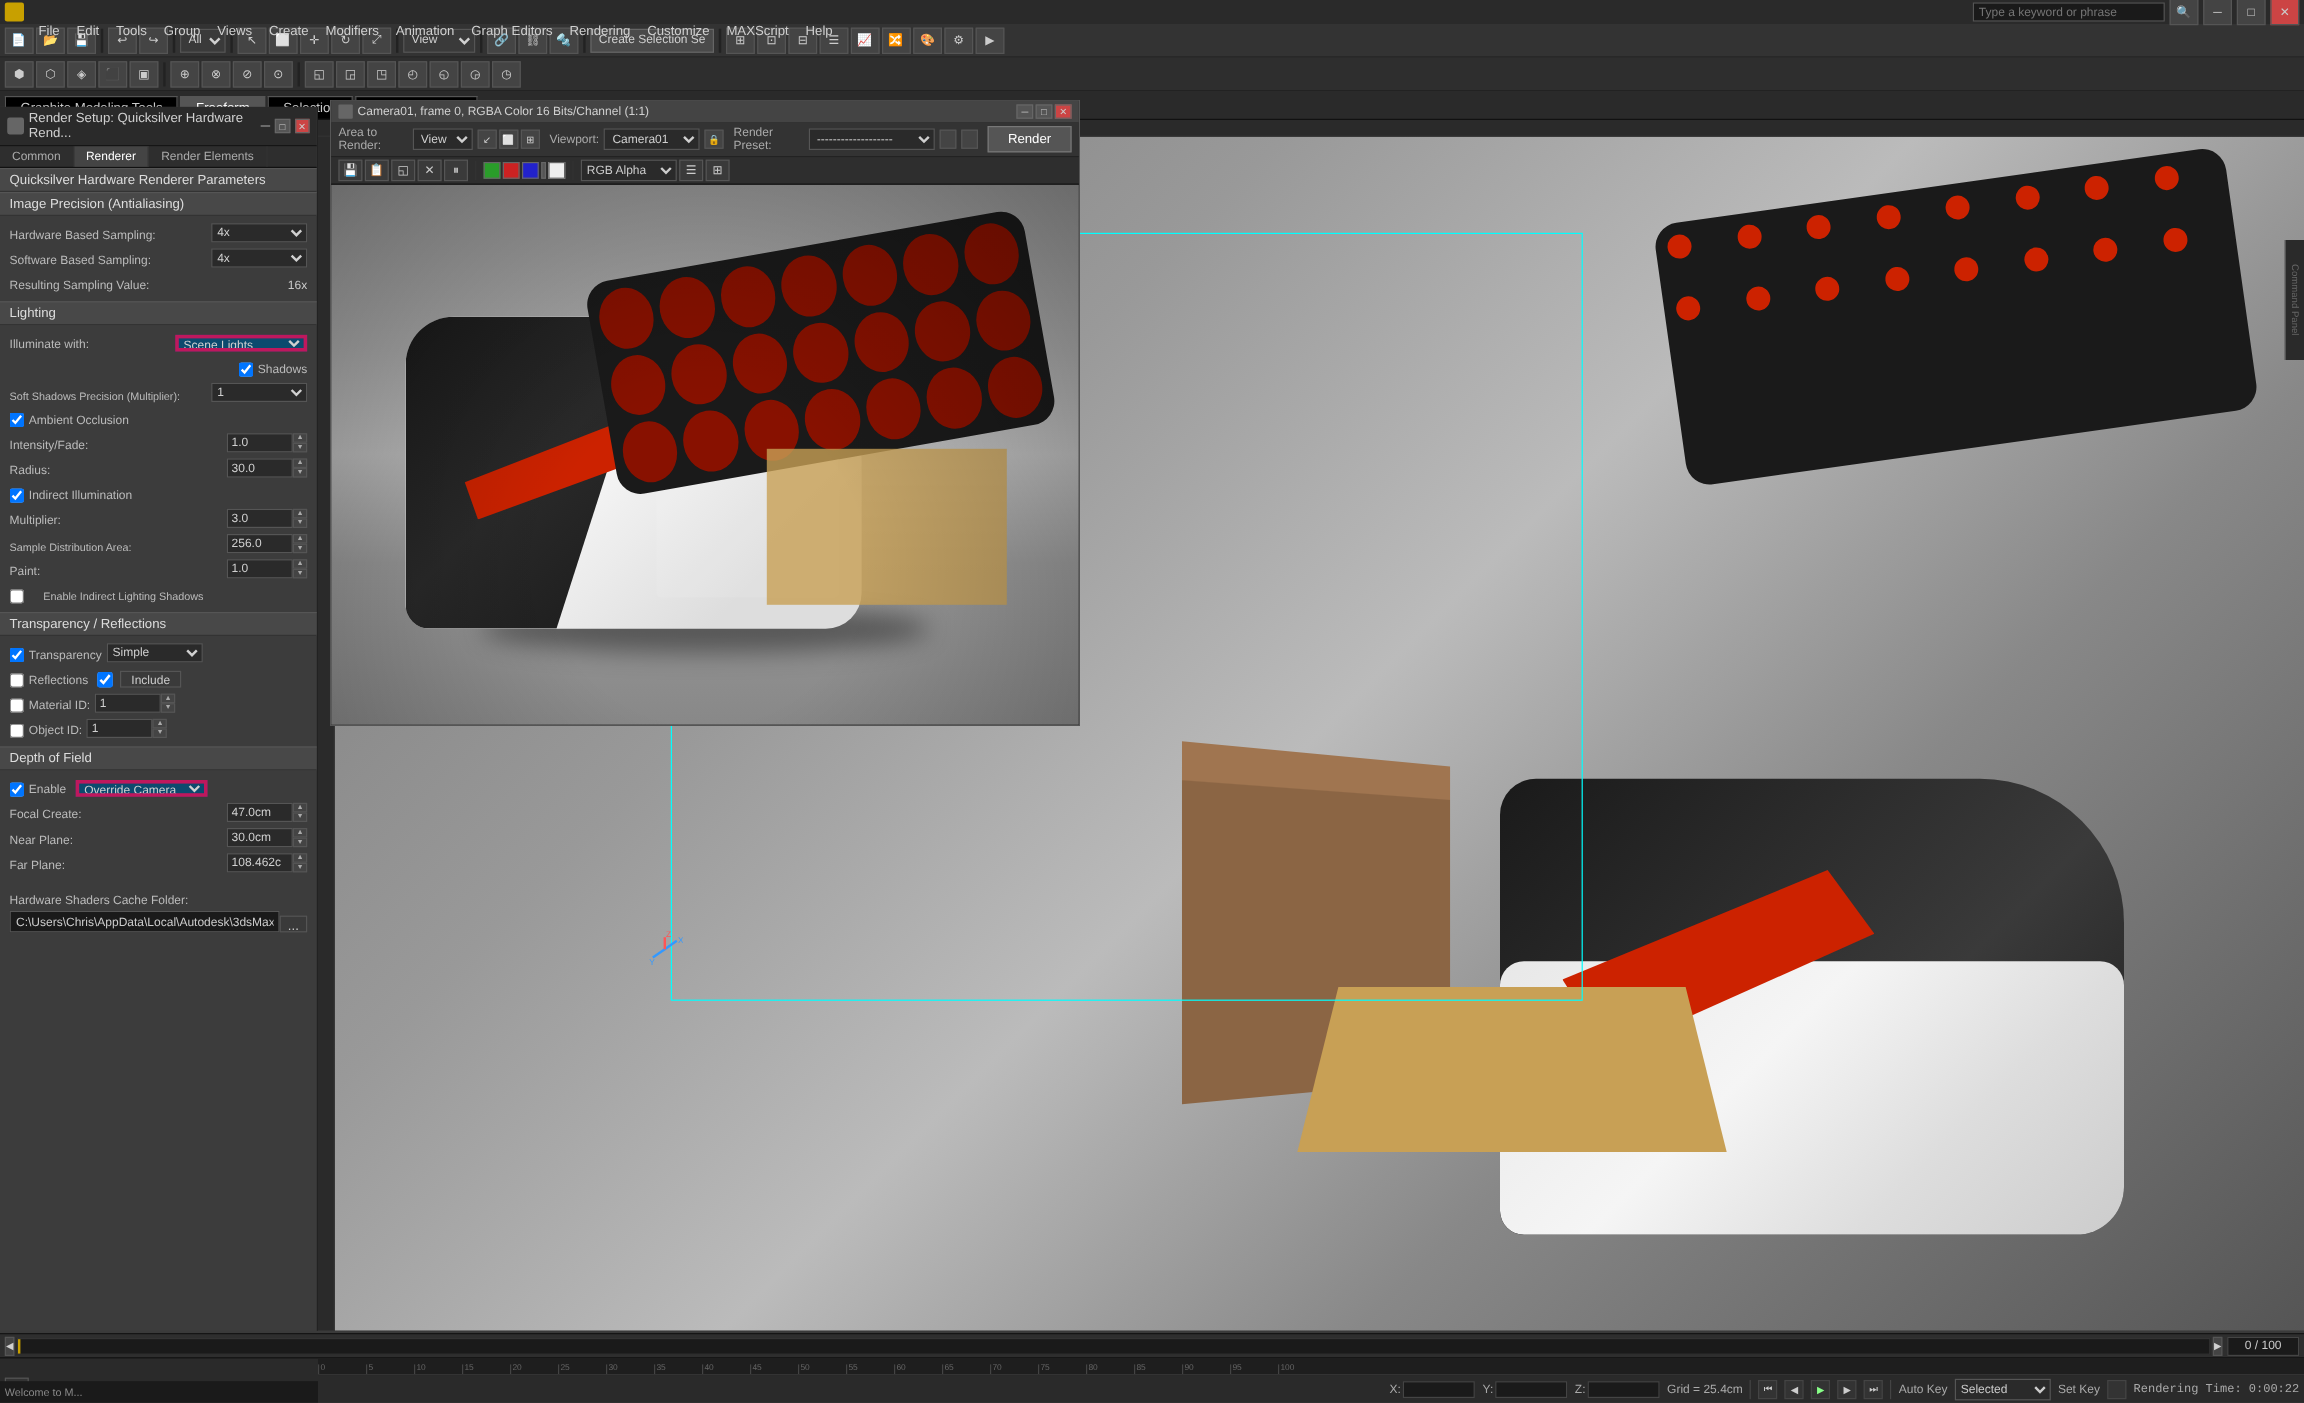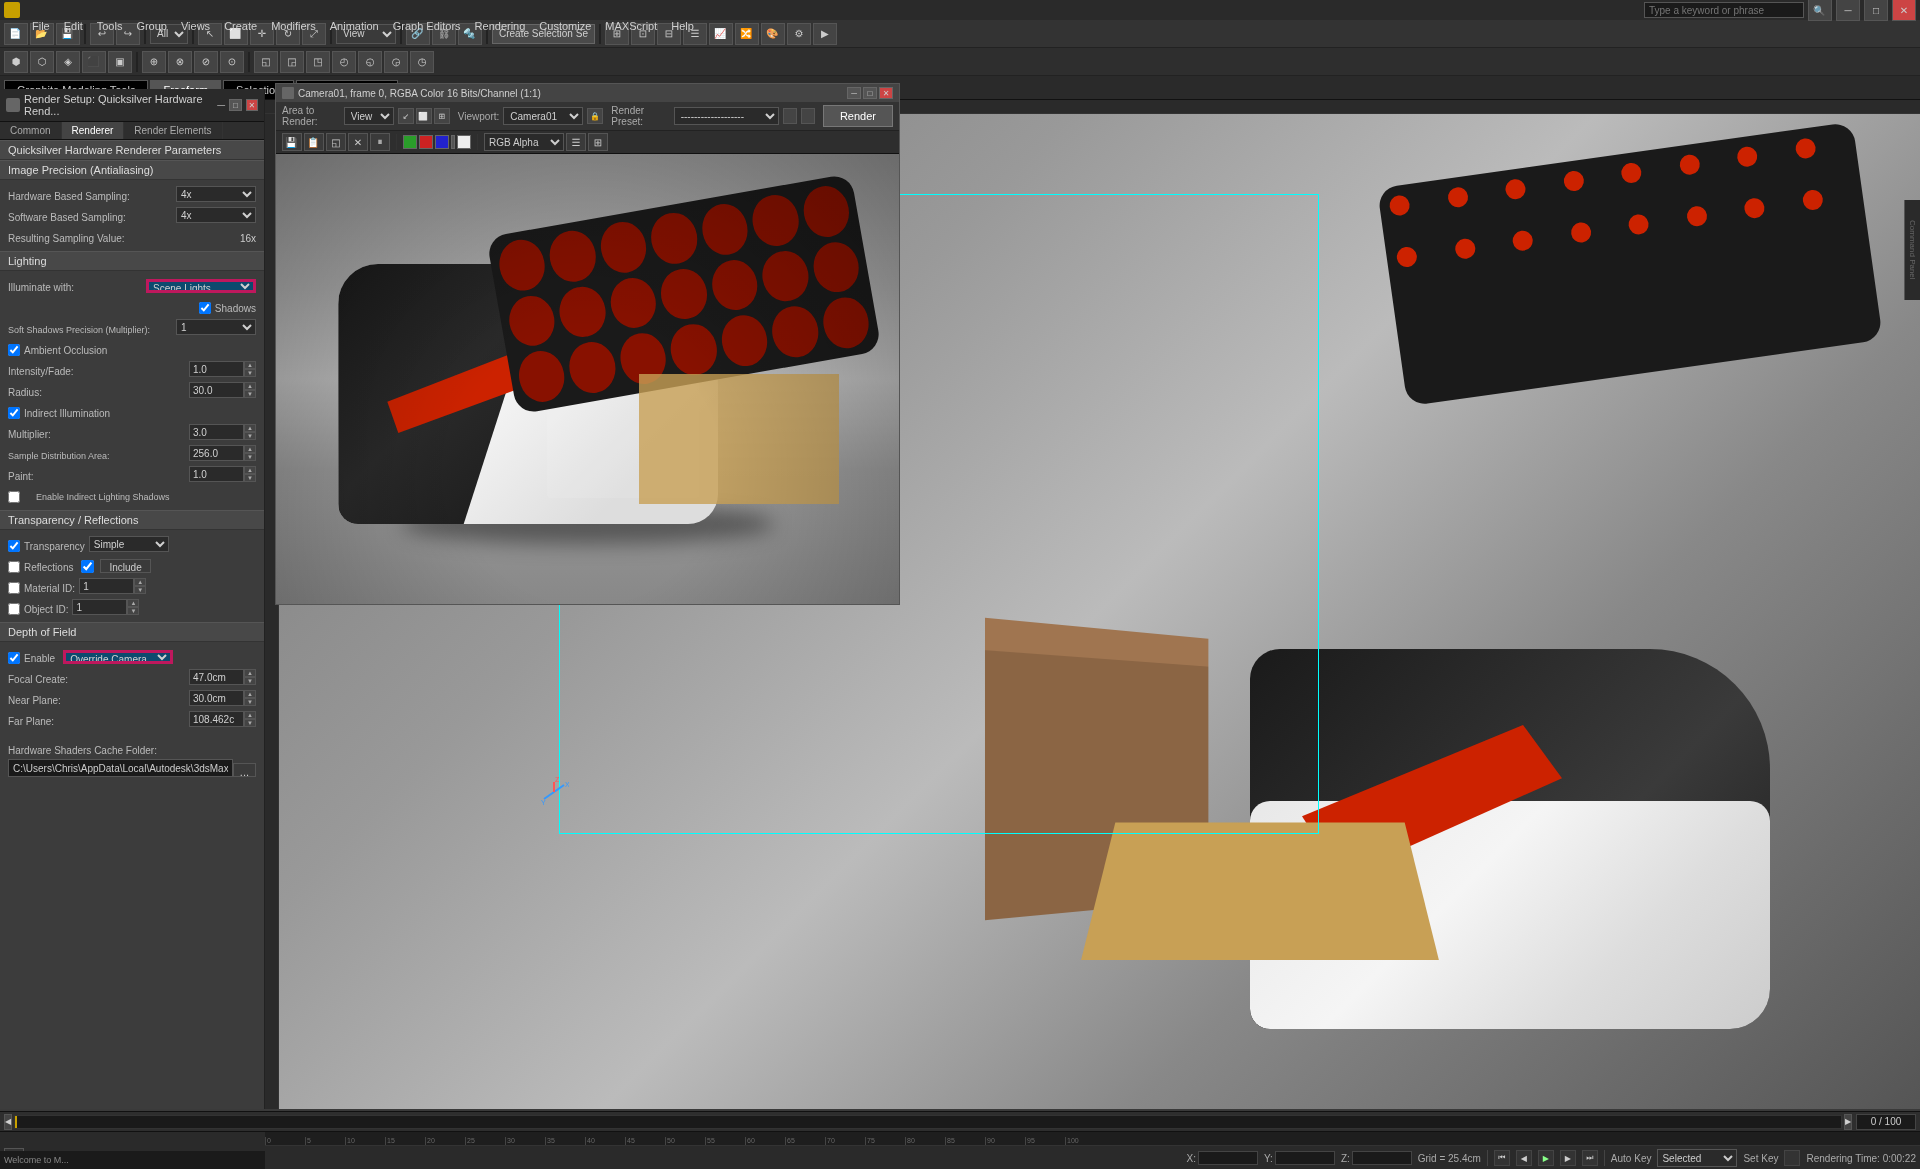--- a/index.html
+++ b/index.html
@@ -1020,21 +1020,21 @@
     <div style="width:16px;height:16px;background:#333;border:1px solid #444;cursor:pointer;display:flex;align-items:center;justify-content:center;font-size:8px;color:#ccc;">⏭</div>
     <div style="width:1px;height:16px;background:#444;"></div>
 
     <span style="font-size:10px;color:#aaa;">Auto Key</span>
     <select style="height:18px;background:#2a2a2a;border:1px solid #555;color:#ccc;font-size:10px;width:80px;">
       <option>Selected</option>
     </select>
     <span style="font-size:10px;color:#aaa;">Set Key</span>
     <div style="width:16px;height:16px;background:#333;border:1px solid #444;cursor:pointer;"></div>
 
-    <span style="font-size:10px;color:#aaa;">Rendering Time: 0:00:22</span>
+    <span style="font-size:10px;color:#aaa;font-family:Liberation Mono, monospace;">Rendering Time: 0:00:22</span>
   </div>
 </div>
 
 <div style="position:absolute;bottom:0;left:0;width:265px;height:18px;background:#1a1a1a;display:flex;align-items:center;padding:0 4px;z-index:60;">
   <span style="font-size:9px;color:#888;">Welcome to M...</span>
 </div>
 
 <div class="right-panel-label">
   <span style="font-size:8px;color:#666;">Command Panel</span>
 </div>

